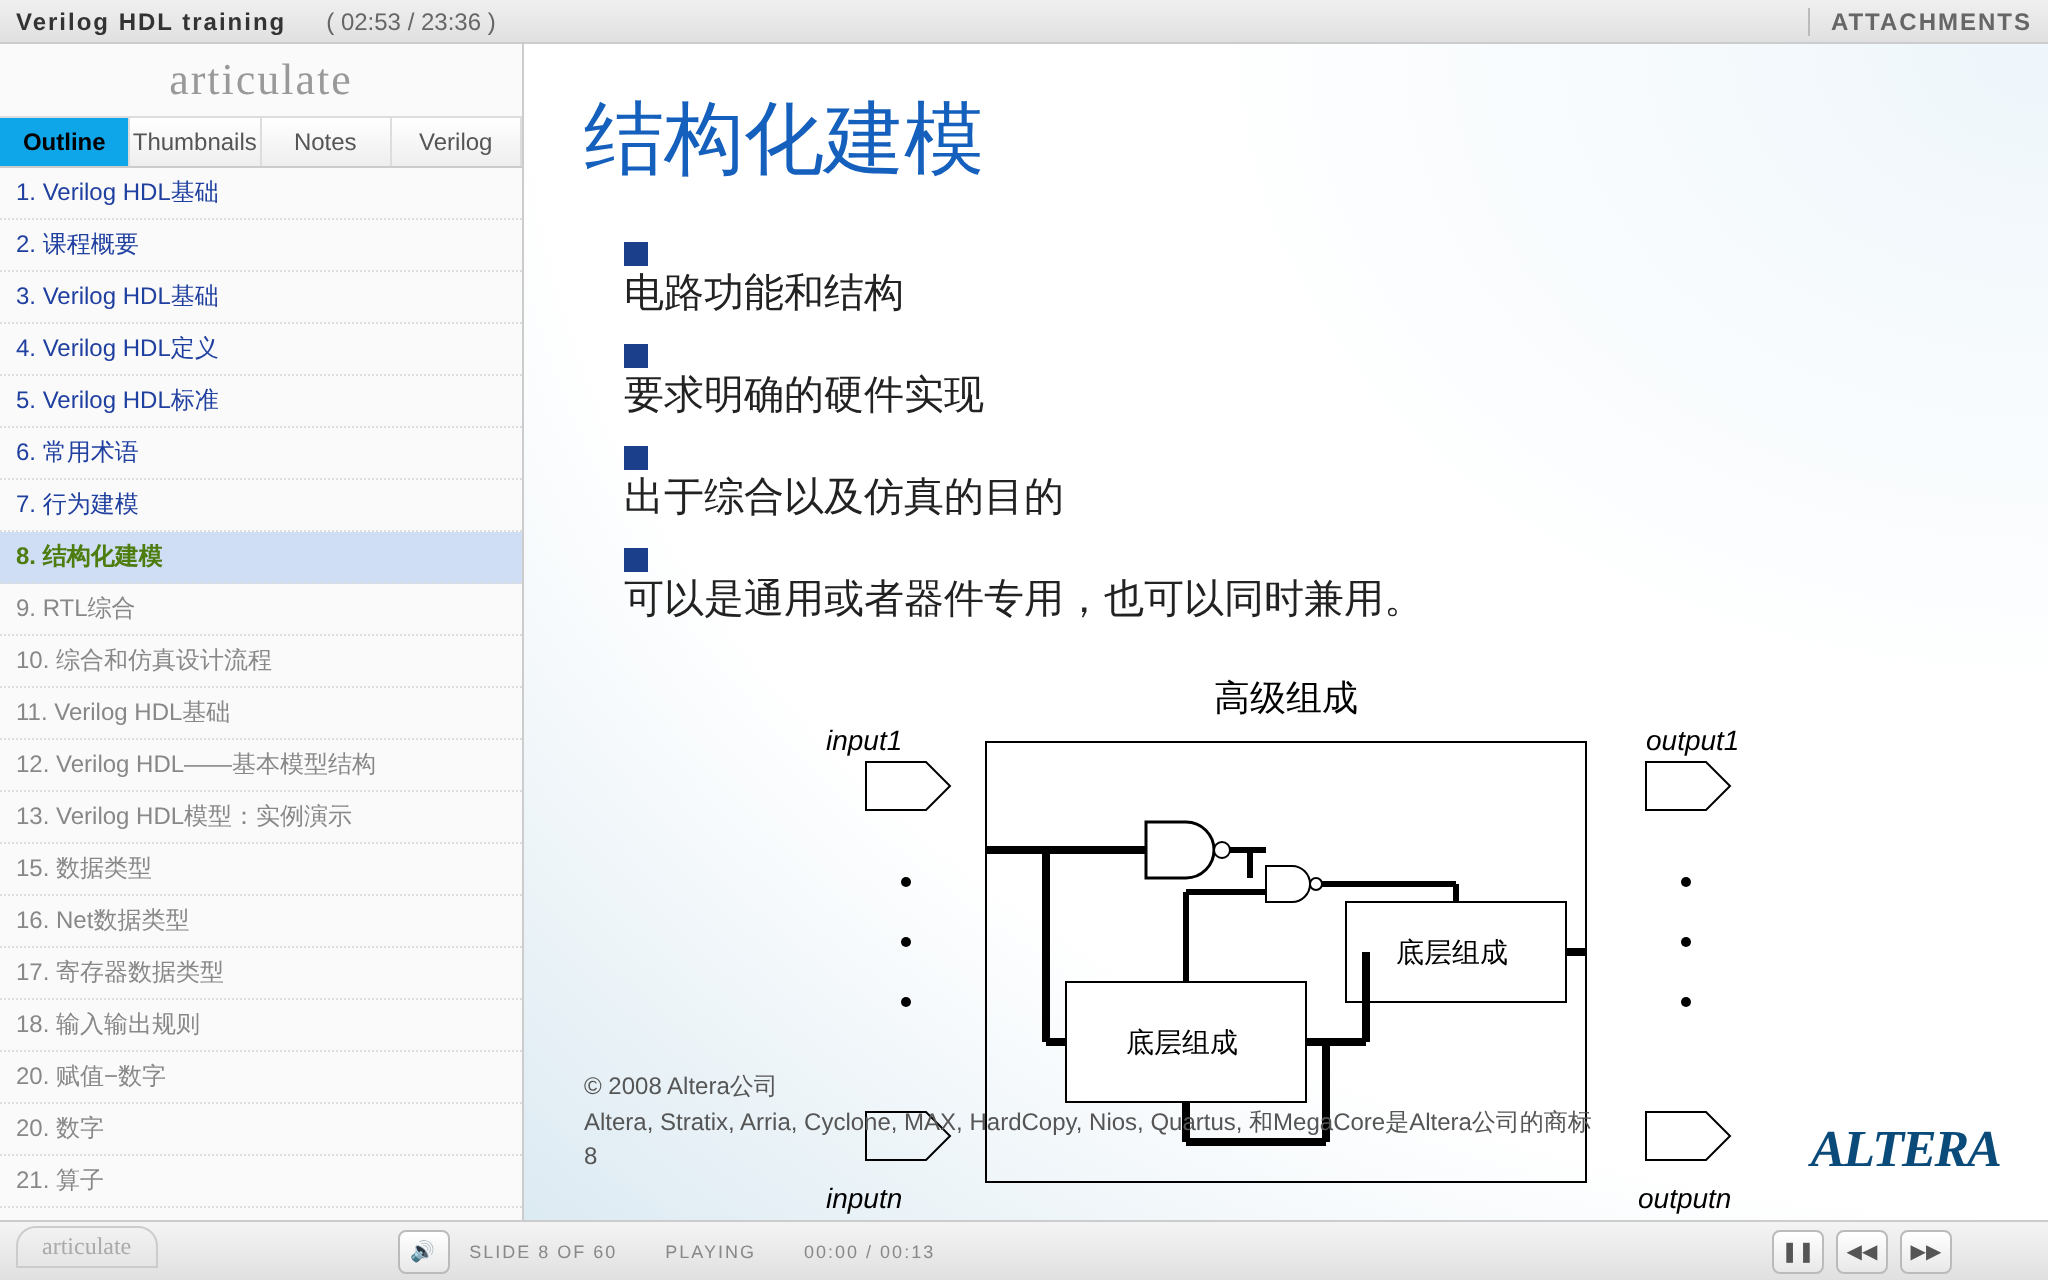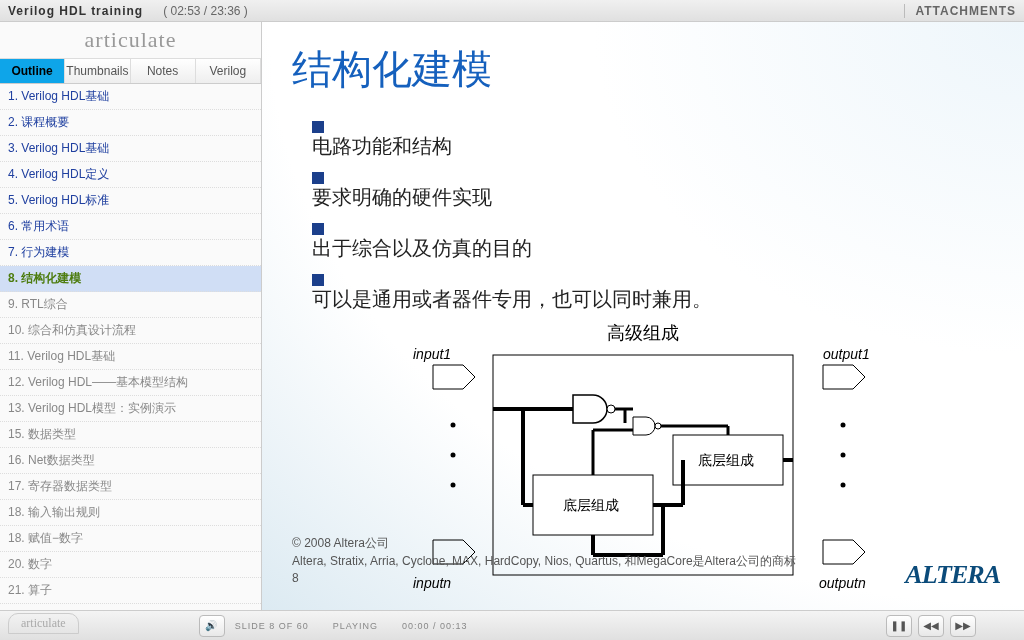--- a/index.html
+++ b/index.html
@@ -18,21 +18,21 @@
 .outline { flex: 1; overflow-y: auto; }
 .outline-item { padding: 4px 8px; color: #4d7c0f; border-bottom: 1px dotted #ddd; cursor: pointer; white-space: nowrap; }
 .outline-item.active { background: #d0def5; font-weight: bold; }
 .outline-item.visited { color: #2040a0; }
 .outline-item.future { color: #888; }
 .content { flex: 1; background: #fff; position: relative; padding: 20px 30px; background: radial-gradient(ellipse at top right, #eef6fb 0%, #ffffff 40%, #ffffff 70%, #dceaf2 100%); }
 .slide-title { color: #1560bd; font-size: 40px; font-family: "SimSun", serif; margin-bottom: 16px; }
 .bullets { margin-left: 20px; }
 .bullet { display: flex; align-items: flex-start; margin: 4px 0; font-size: 20px; font-family: "SimSun", serif; color: #222; flex-direction: column; }
 .bullet .sq { width: 12px; height: 12px; background: #1b3f8b; margin-top: 8px; margin-right: 12px; flex-shrink: 0; }
-.diagram-wrap { margin-top: 8px; text-align: center; }
+.diagram-wrap { margin-top: 24px; text-align: center; }
 .diagram-title { font-size: 18px; font-family: "SimSun", serif; }
 .footer-text { position: absolute; left: 30px; bottom: 24px; font-size: 12px; color: #555; }
 .footer-text div { margin: 1px 0; }
 .altera-logo { position: absolute; right: 24px; bottom: 20px; font-family: Georgia, serif; font-size: 26px; font-style: italic; color: #0b4b7a; letter-spacing: -1px; font-weight: bold; }
 .bottombar { height: 30px; background: linear-gradient(#f4f4f4,#e0e0e0); border-top: 1px solid #ccc; display: flex; align-items: center; padding: 0 8px; }
 .brand-small { border: 1px solid #ccc; border-radius: 10px 10px 0 0; padding: 2px 12px; color: #aaa; font-family: Georgia, serif; margin-top: -4px; }
 .transport { flex: 1; display: flex; align-items: center; justify-content: flex-end; gap: 6px; padding-right: 40px; }
 .tbtn { width: 26px; height: 22px; border: 1px solid #bbb; border-radius: 4px; background: linear-gradient(#fff,#e8e8e8); display: flex; align-items: center; justify-content: center; cursor: pointer; font-size: 10px; color: #555; }
 .status-small { font-size: 9px; color: #888; letter-spacing: 1px; margin: 0 10px; display: flex; gap: 24px; }
 svg.diagram { width: 560px; height: 250px; }
@@ -67,21 +67,21 @@
         <div class="outline-item active">8. 结构化建模</div>
         <div class="outline-item future">9. RTL综合</div>
         <div class="outline-item future">10. 综合和仿真设计流程</div>
         <div class="outline-item future">11. Verilog HDL基础</div>
         <div class="outline-item future">12. Verilog HDL——基本模型结构</div>
         <div class="outline-item future">13. Verilog HDL模型：实例演示</div>
         <div class="outline-item future">15. 数据类型</div>
         <div class="outline-item future">16. Net数据类型</div>
         <div class="outline-item future">17. 寄存器数据类型</div>
         <div class="outline-item future">18. 输入输出规则</div>
-        <div class="outline-item future">18. 赋值−数字</div>
+        <div class="outline-item future">20. 赋值−数字</div>
         <div class="outline-item future">20. 数字</div>
         <div class="outline-item future">21. 算子</div>
       </div>
   </div>
 
   <div class="content">
     <div class="slide-title">结构化建模</div>
     <div class="bullets" id="bullets">
         <div class="bullet">
           <div class="sq"></div>

